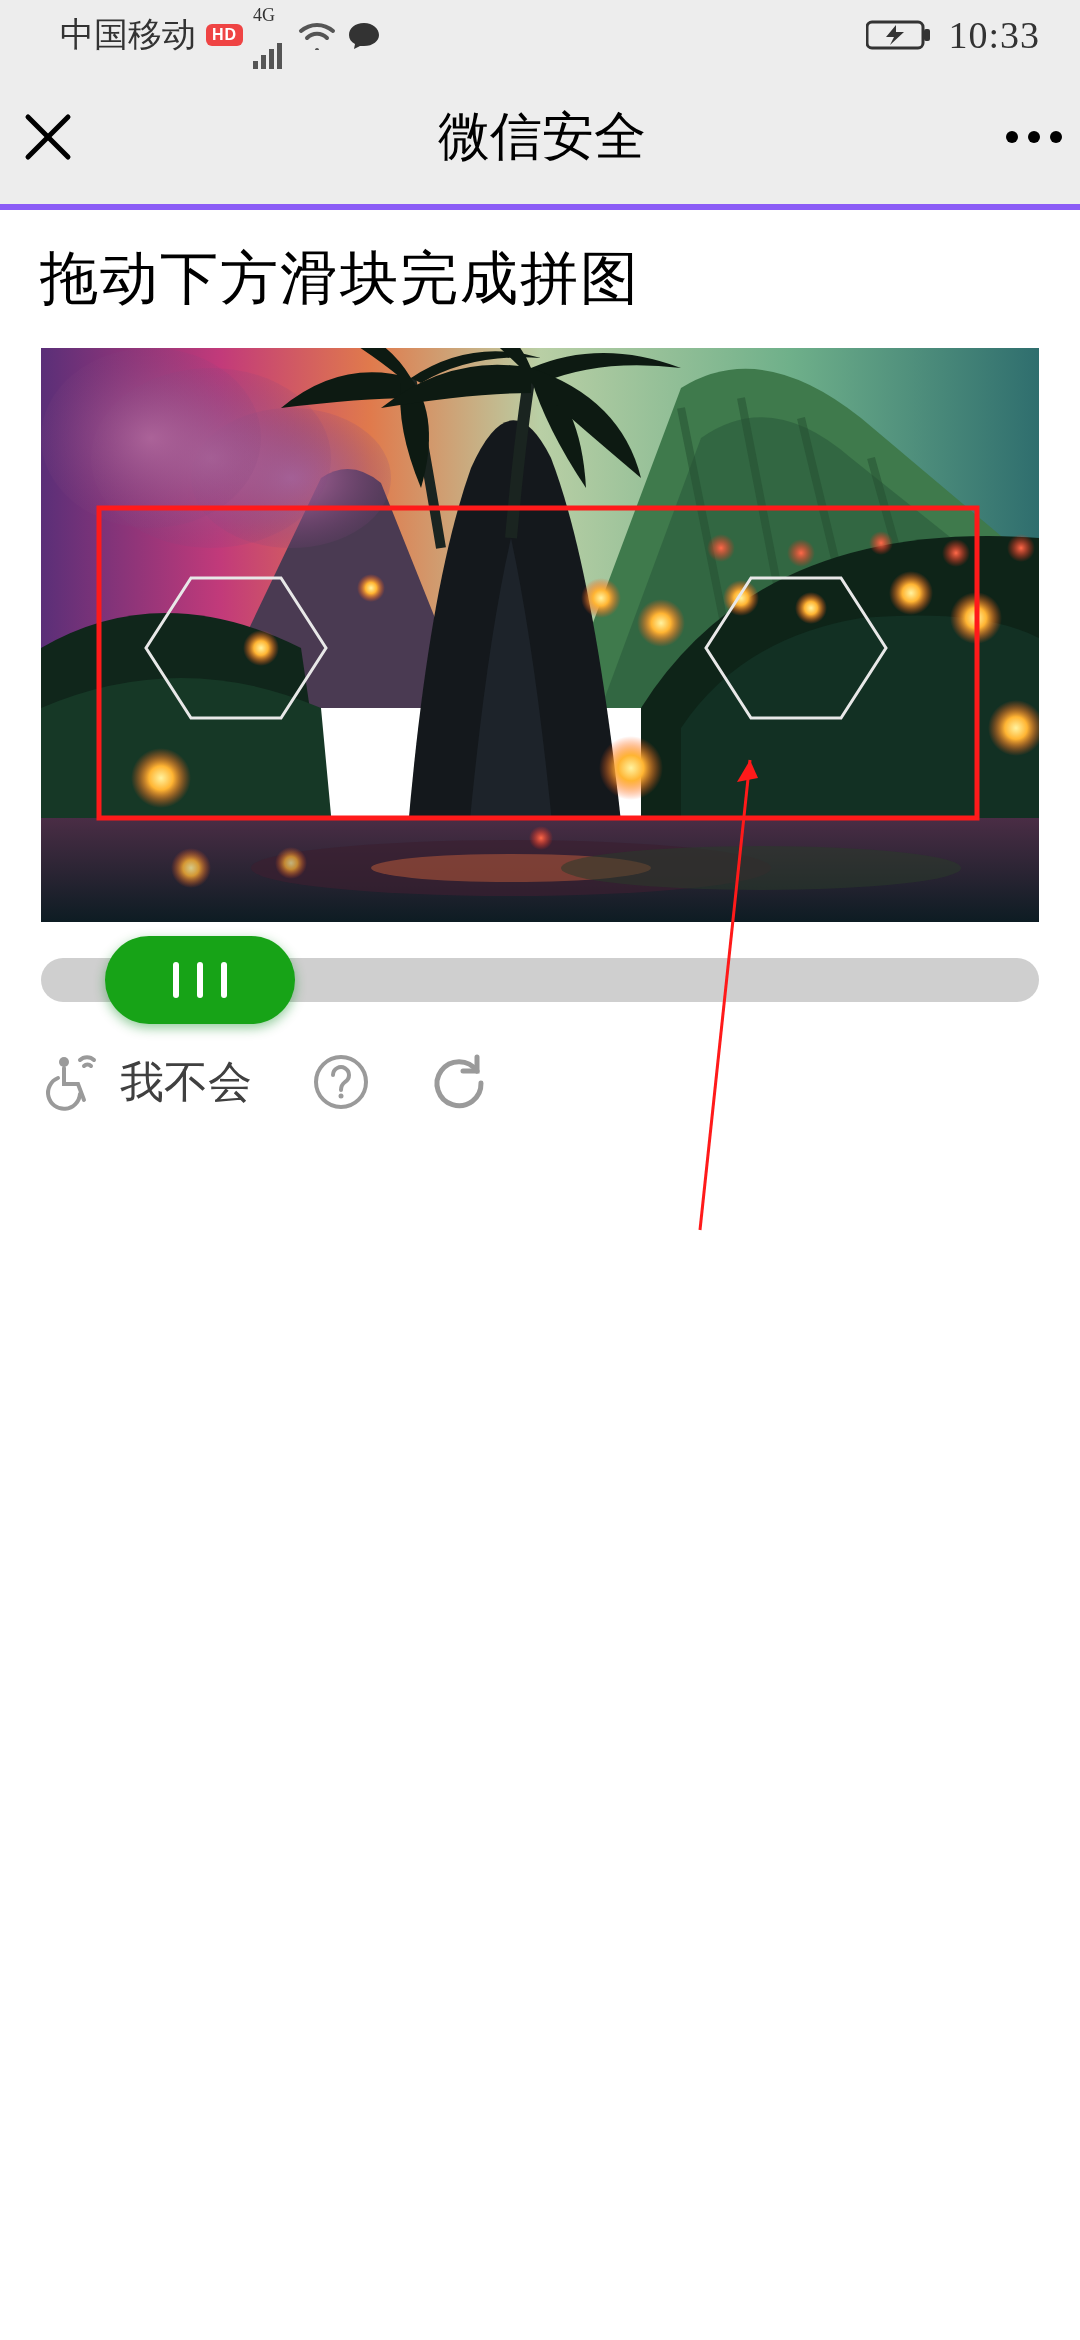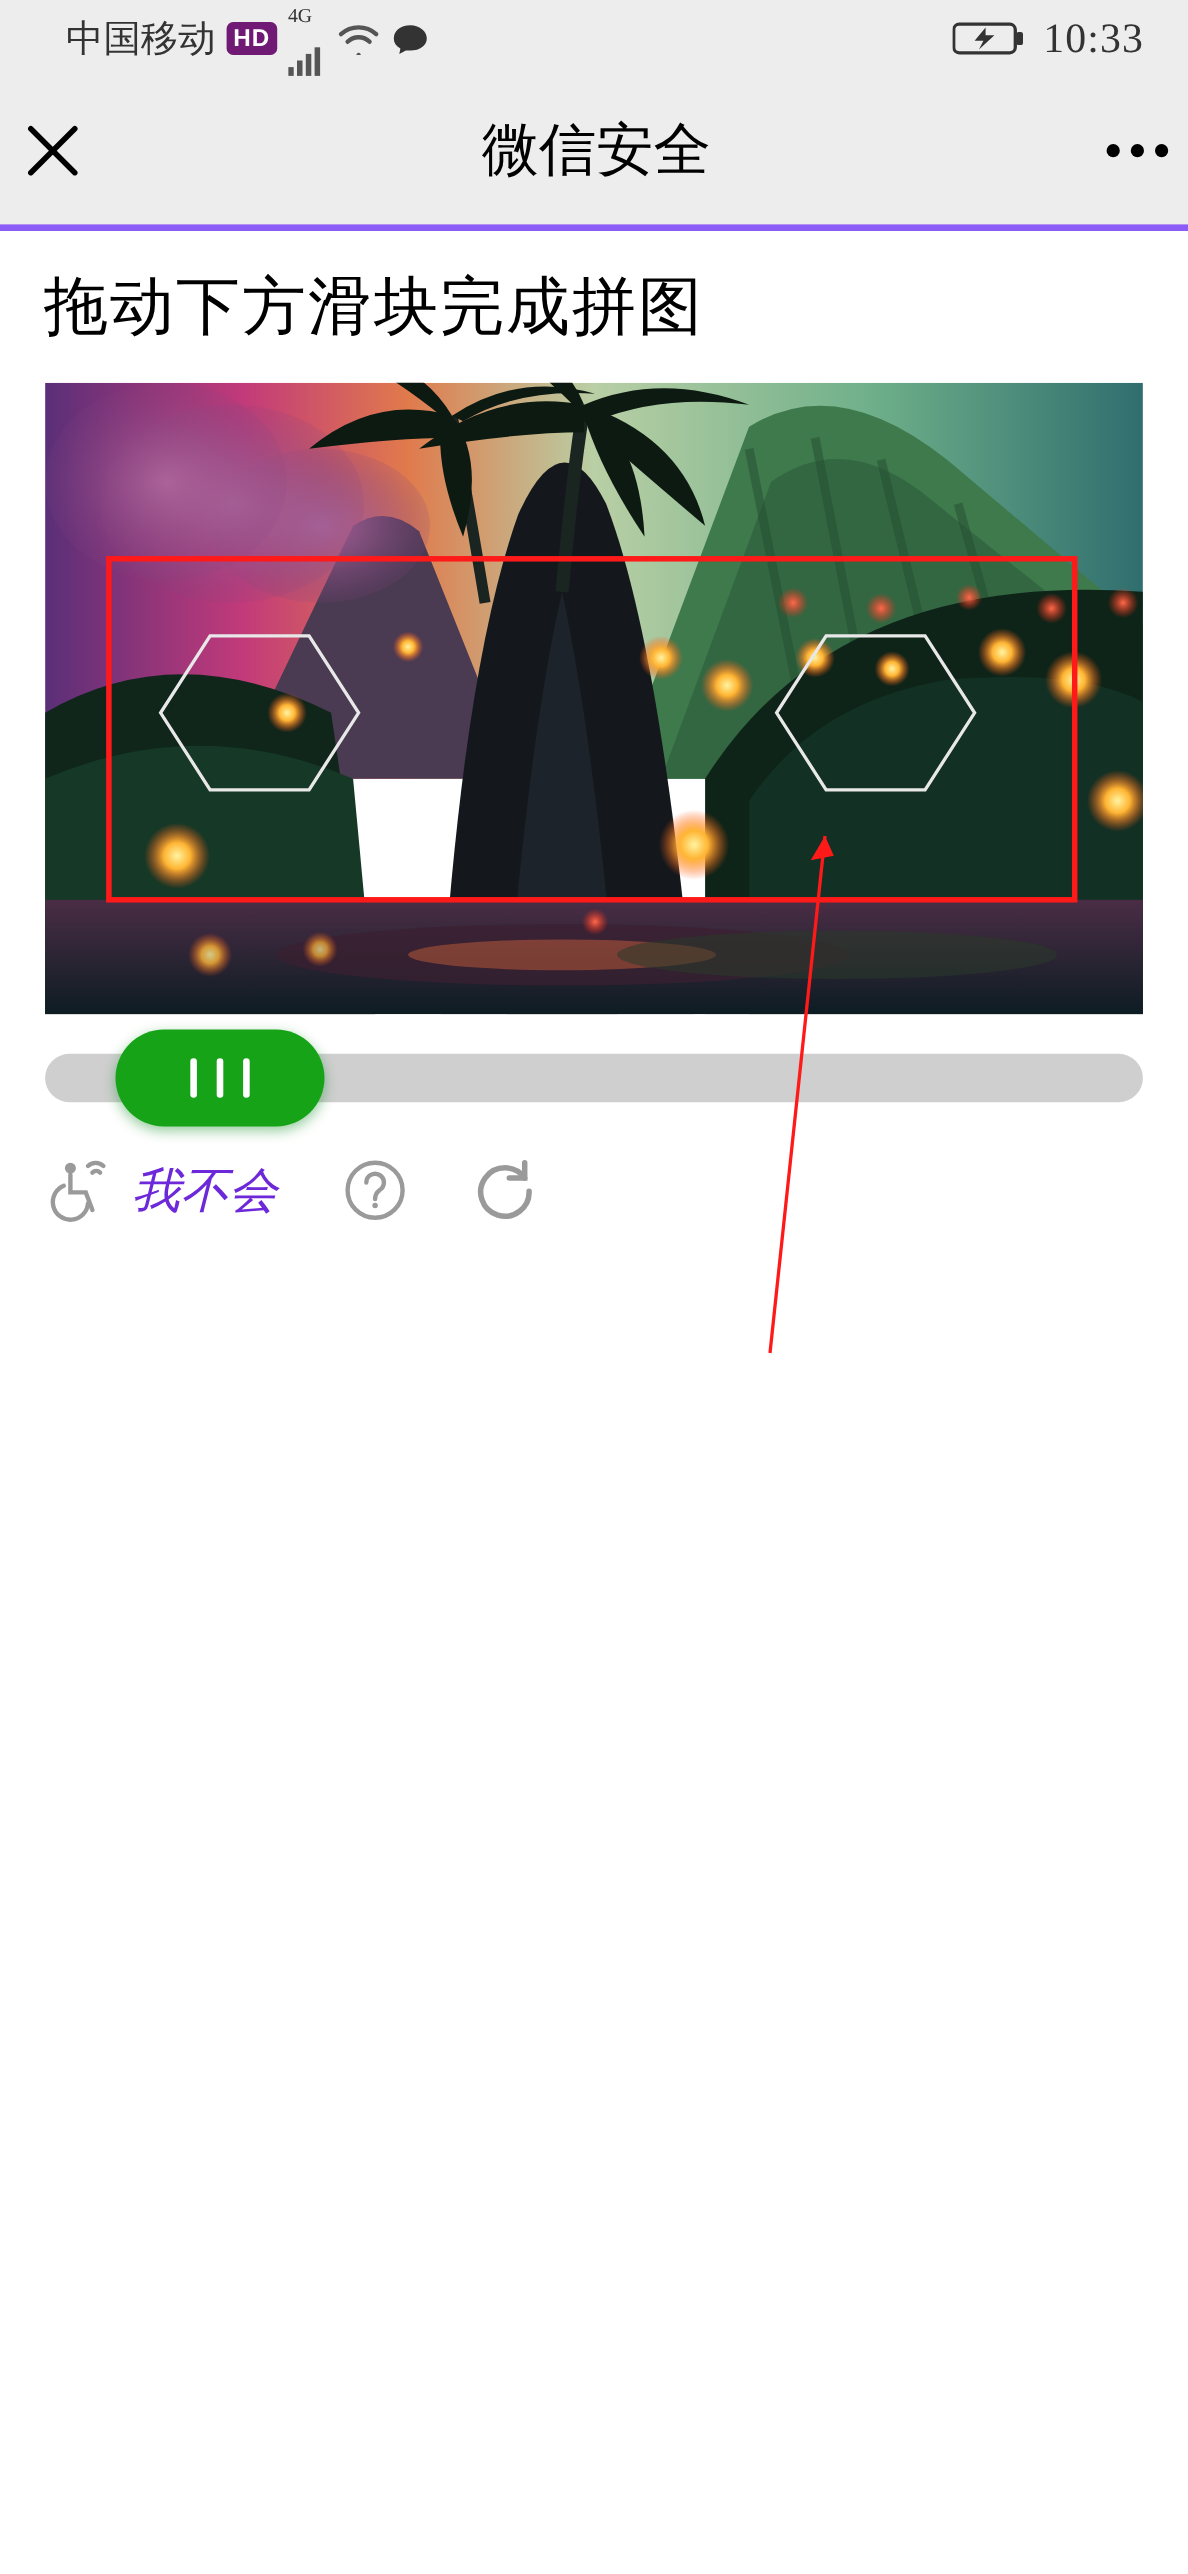--- a/index.html
+++ b/index.html
@@ -11,22 +11,22 @@
     display: flex;
     align-items: center;
     justify-content: space-between;
     padding: 0 40px 0 60px;
     font-size: 34px;
     color: #333;
     background: #ededed;
   }
   .statusbar .left, .statusbar .right { display: flex; align-items: center; gap: 10px; }
   .statusbar .hd-badge {
-    background: #701a75; color: #fff; border-radius: 6px;
-    font-size: 22px; padding: 2px 6px; font-weight: 600; letter-spacing: 1px;
+    background: #ef4444; color: #fff; border-radius: 6px;
+    font-size: 16px; padding: 2px 6px; font-weight: 600; letter-spacing: 1px;
   }
   .statusbar svg { display: block; }
   .statusbar .clock { font-size: 38px; letter-spacing: 1px; margin-left: 6px; font-family: Liberation Serif, serif; }
 
   
   .titlebar {
     height: 140px;
     background: #ededed;
     display: flex;
     align-items: center;
@@ -63,22 +63,21 @@
     border-radius: 44px;
     box-shadow: 0 4px 12px rgba(10,140,30,0.45);
     display: flex; align-items: center; justify-content: center; gap: 18px;
   }
   .slider-handle .bar { width: 6px; height: 36px; background: #fff; border-radius: 3px; }
 
   
   .actions {
     display: flex; align-items: center; gap: 60px;
     padding: 50px 40px 0 40px;
-    color: #6d28d9;
-    font-style: italic;
+    color: #404040;
   }
   .a11y { display: flex; align-items: center; gap: 20px; font-size: 44px; }
   .icon-btn svg { display: block; }
 
   
   .arrow-annot { position: absolute; left: 0; top: 0; pointer-events: none; }
 </style>
 </head>
 <body>
 

